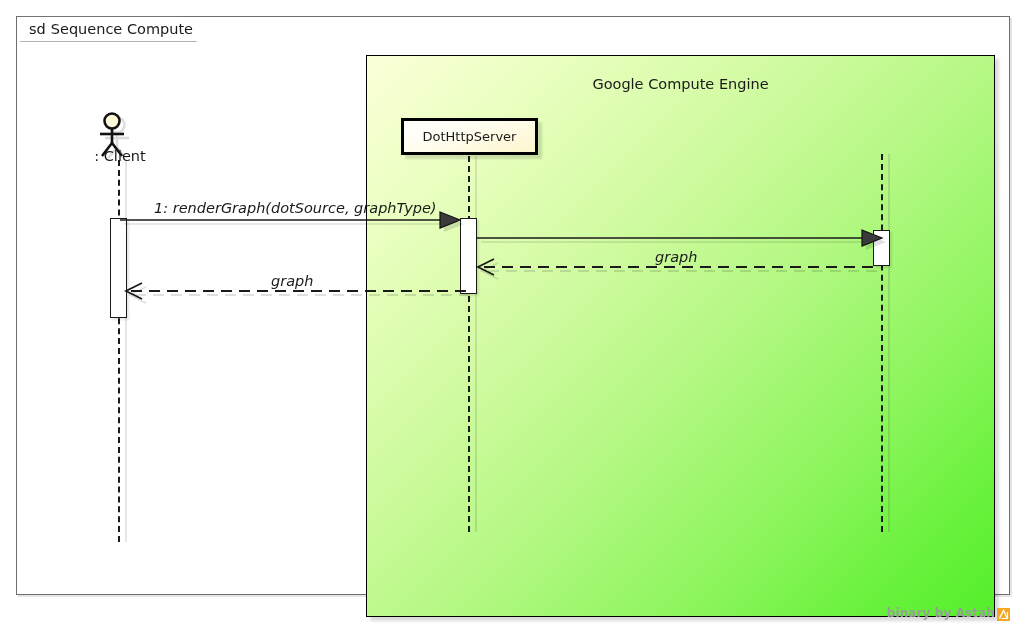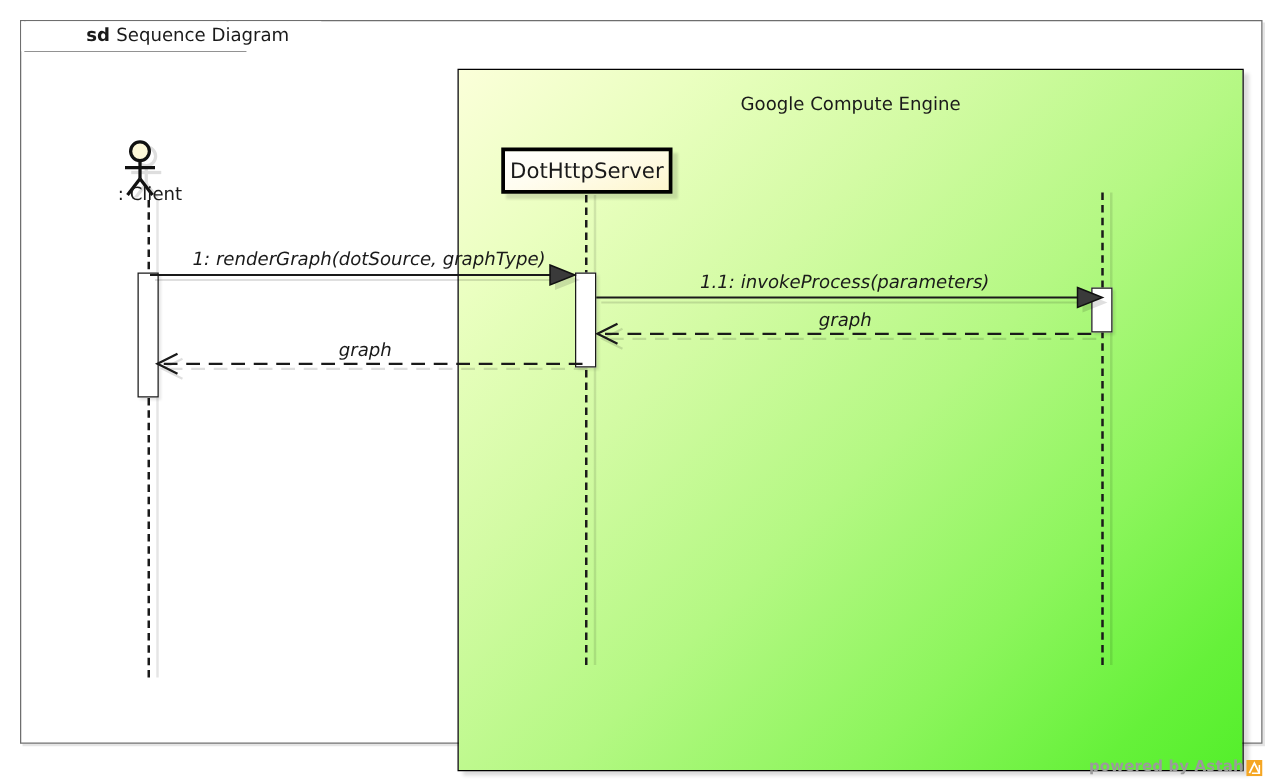--- a/index.html
+++ b/index.html
@@ -40,23 +40,22 @@
     top: 17px;
     height: 24px;
     padding: 0 26px 0 12px;
     display: flex;
     align-items: center;
     font-size: 14.5px;
     white-space: nowrap;
     background: #ffffff;
   }
   .frame-tab-inner .kw {
-    font-weight: bold;
+    font-weight: normal;
     margin-right: 5px;
-    margin-left: 40px;
   }
   .tab-shape {
     position: absolute;
     left: 16px;
     top: 16px;
     width: 186px;
     height: 26px;
     pointer-events: none;
   }
 
@@ -122,21 +121,21 @@
 
   
   .objbox {
     position: absolute;
     box-sizing: border-box;
     border: 3px solid #000000;
     background: linear-gradient(160deg, #ffffff 0%, #fffdf0 40%, #fdf6cd 100%);
     display: flex;
     align-items: center;
     justify-content: center;
-    font-size: 17px;
+    font-size: 13px;
     color: #1a1a1a;
     box-shadow: 4px 4px 2px rgba(0,0,0,0.13);
     white-space: nowrap;
   }
 
   
   .activation {
     position: absolute;
     background: #ffffff;
     border: 1px solid #1a1a1a;
@@ -186,21 +185,21 @@
 
   <div class="frame-outer"></div>
 
   <svg class="tab-shape" width="186" height="27" viewBox="0 0 186 27">
     <path d="M 0.5 0.5 L 168 0.5 L 184 15 L 184 26 L 0.5 26 Z" fill="#ffffff" stroke="#6e6e6e" stroke-width="1"></path>
     <path d="M 168 0.5 L 184 15 L 184 26" fill="none" stroke="#6e6e6e" stroke-width="1"></path>
   </svg>
 
   <div class="frame-tab-inner">
     <span class="kw">sd</span>
-    <span>Sequence Diagram</span>
+    <span>Sequence Compute</span>
   </div>
 
   <div class="region">
     <div class="region-title">Google Compute Engine</div>
   </div>
 
   <div class="lifeline-shadow" style="left:125px; top:160px; height:382px;"></div>
   <div class="lifeline" style="left:118px; top:160px; height:382px;"></div>
 
   <div class="lifeline-shadow" style="left:475px; top:156px; height:376px;"></div>
@@ -241,21 +240,20 @@
   <div class="msg-label" style="left:154px; top:200px;">1: renderGraph(dotSource, graphType)</div>
   <svg class="msg-svg" style="left:120px; top:210px;" width="345" height="22" viewBox="0 0 345 22">
     <g opacity="0.12" transform="translate(4,4)">
       <line x1="0" y1="10" x2="325" y2="10" stroke="#000" stroke-width="1.6"></line>
       <polygon points="320,2 340,10 320,18" fill="#000"></polygon>
     </g>
     <line x1="0" y1="10" x2="325" y2="10" stroke="#1a1a1a" stroke-width="1.6"></line>
     <polygon points="320,2 340,10 320,18" fill="#3a3a3a" stroke="#111" stroke-width="1.2"></polygon>
   </svg>
 
-  <div class="msg-label" style="left:560px; top:218px;">1.1: invokeProcess(parameters)</div>
   <svg class="msg-svg" style="left:477px; top:228px;" width="410" height="22" viewBox="0 0 410 22">
     <g opacity="0.12" transform="translate(4,4)">
       <line x1="0" y1="10" x2="390" y2="10" stroke="#000" stroke-width="1.6"></line>
       <polygon points="385,2 405,10 385,18" fill="#000"></polygon>
     </g>
     <line x1="0" y1="10" x2="390" y2="10" stroke="#1a1a1a" stroke-width="1.6"></line>
     <polygon points="385,2 405,10 385,18" fill="#3a3a3a" stroke="#111" stroke-width="1.2"></polygon>
   </svg>
 
   <div class="msg-label" style="left:655px; top:249px;">graph</div>
@@ -272,21 +270,21 @@
   <svg class="msg-svg" style="left:124px; top:282px;" width="345" height="20" viewBox="0 0 345 20">
     <g opacity="0.12" transform="translate(4,4)">
       <line x1="342" y1="9" x2="4" y2="9" stroke="#000" stroke-width="1.8" stroke-dasharray="11,7"></line>
       <polyline points="18,1 2,9 18,17" fill="none" stroke="#000" stroke-width="1.8"></polyline>
     </g>
     <line x1="342" y1="9" x2="4" y2="9" stroke="#1a1a1a" stroke-width="1.8" stroke-dasharray="11,7"></line>
     <polyline points="18,1 2,9 18,17" fill="none" stroke="#1a1a1a" stroke-width="1.8"></polyline>
   </svg>
 
   <div class="watermark">
-    <span>powered by Astah</span>
+    <span>binary by Astah</span>
     <svg class="watermark-logo" viewBox="0 0 13 13">
       <rect x="0" y="0" width="13" height="13" fill="#f5a623"></rect>
       <path d="M 2.5 10.5 L 6.5 2.5 L 10.5 10.5" fill="none" stroke="#ffffff" stroke-width="1.4"></path>
       <path d="M 10.5 4 L 10.5 10.5 L 4.5 10.5" fill="none" stroke="#ffffff" stroke-width="1.2"></path>
     </svg>
   </div>
 
 </div>
 
 </body></html>

